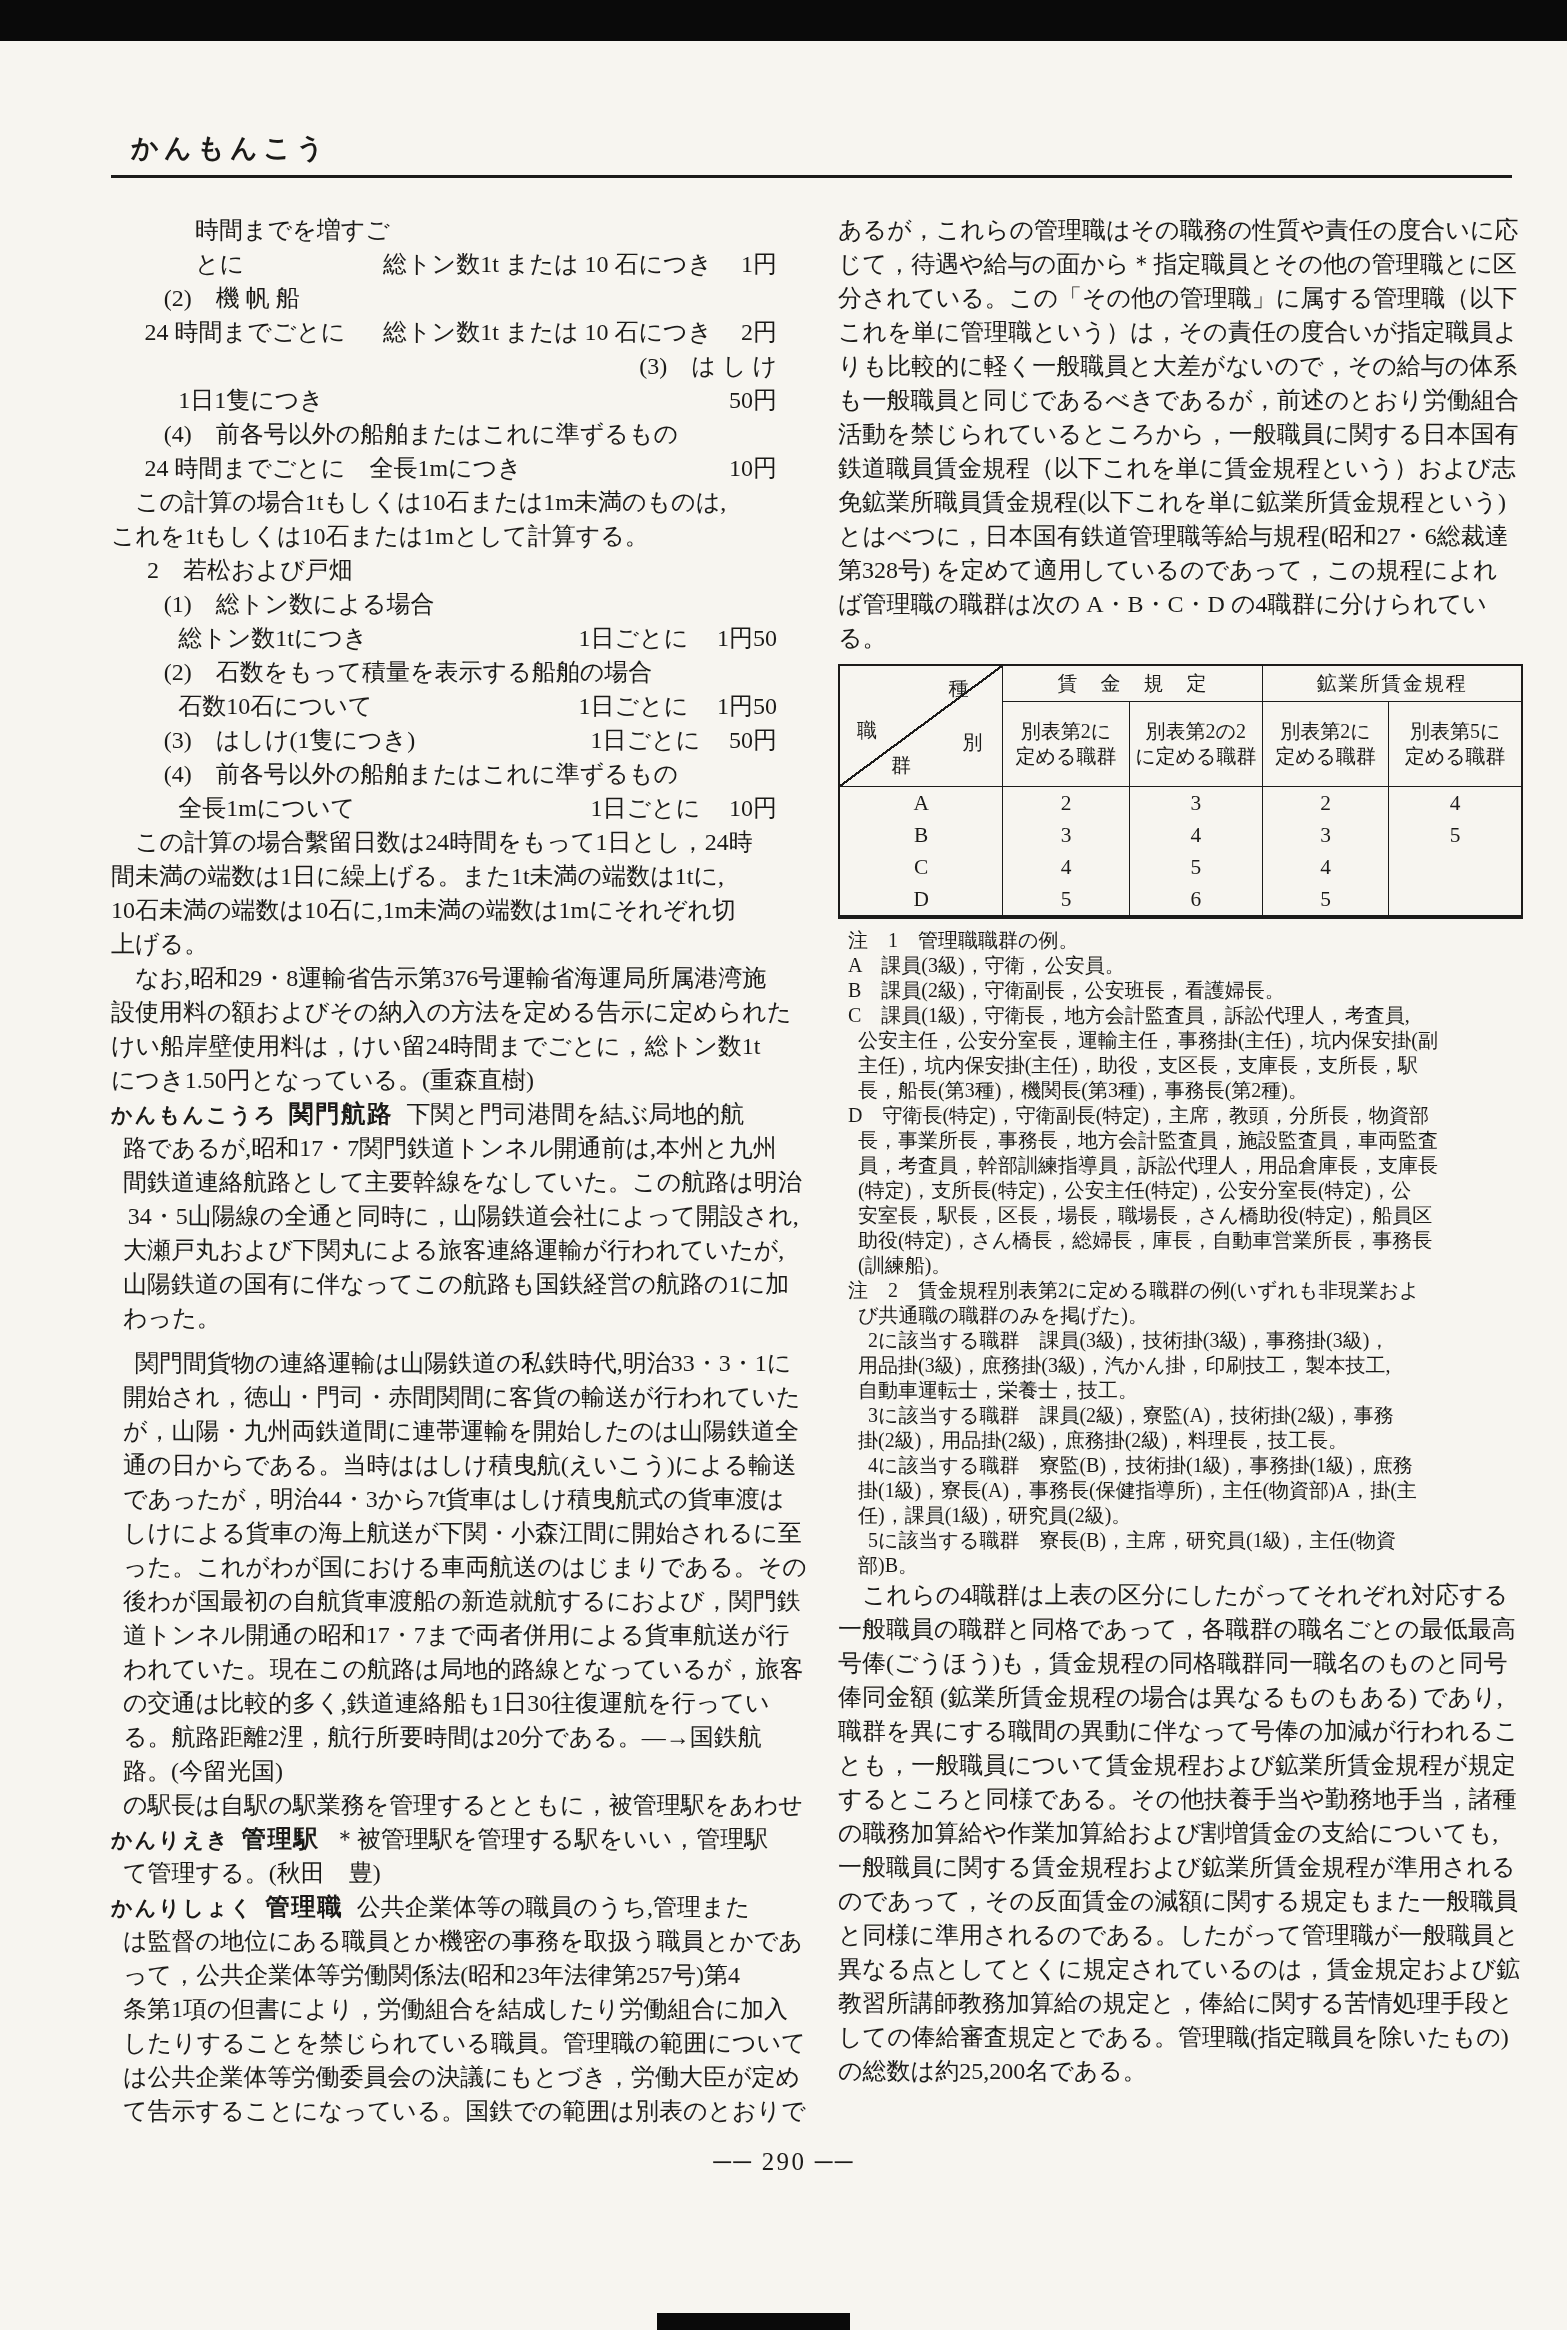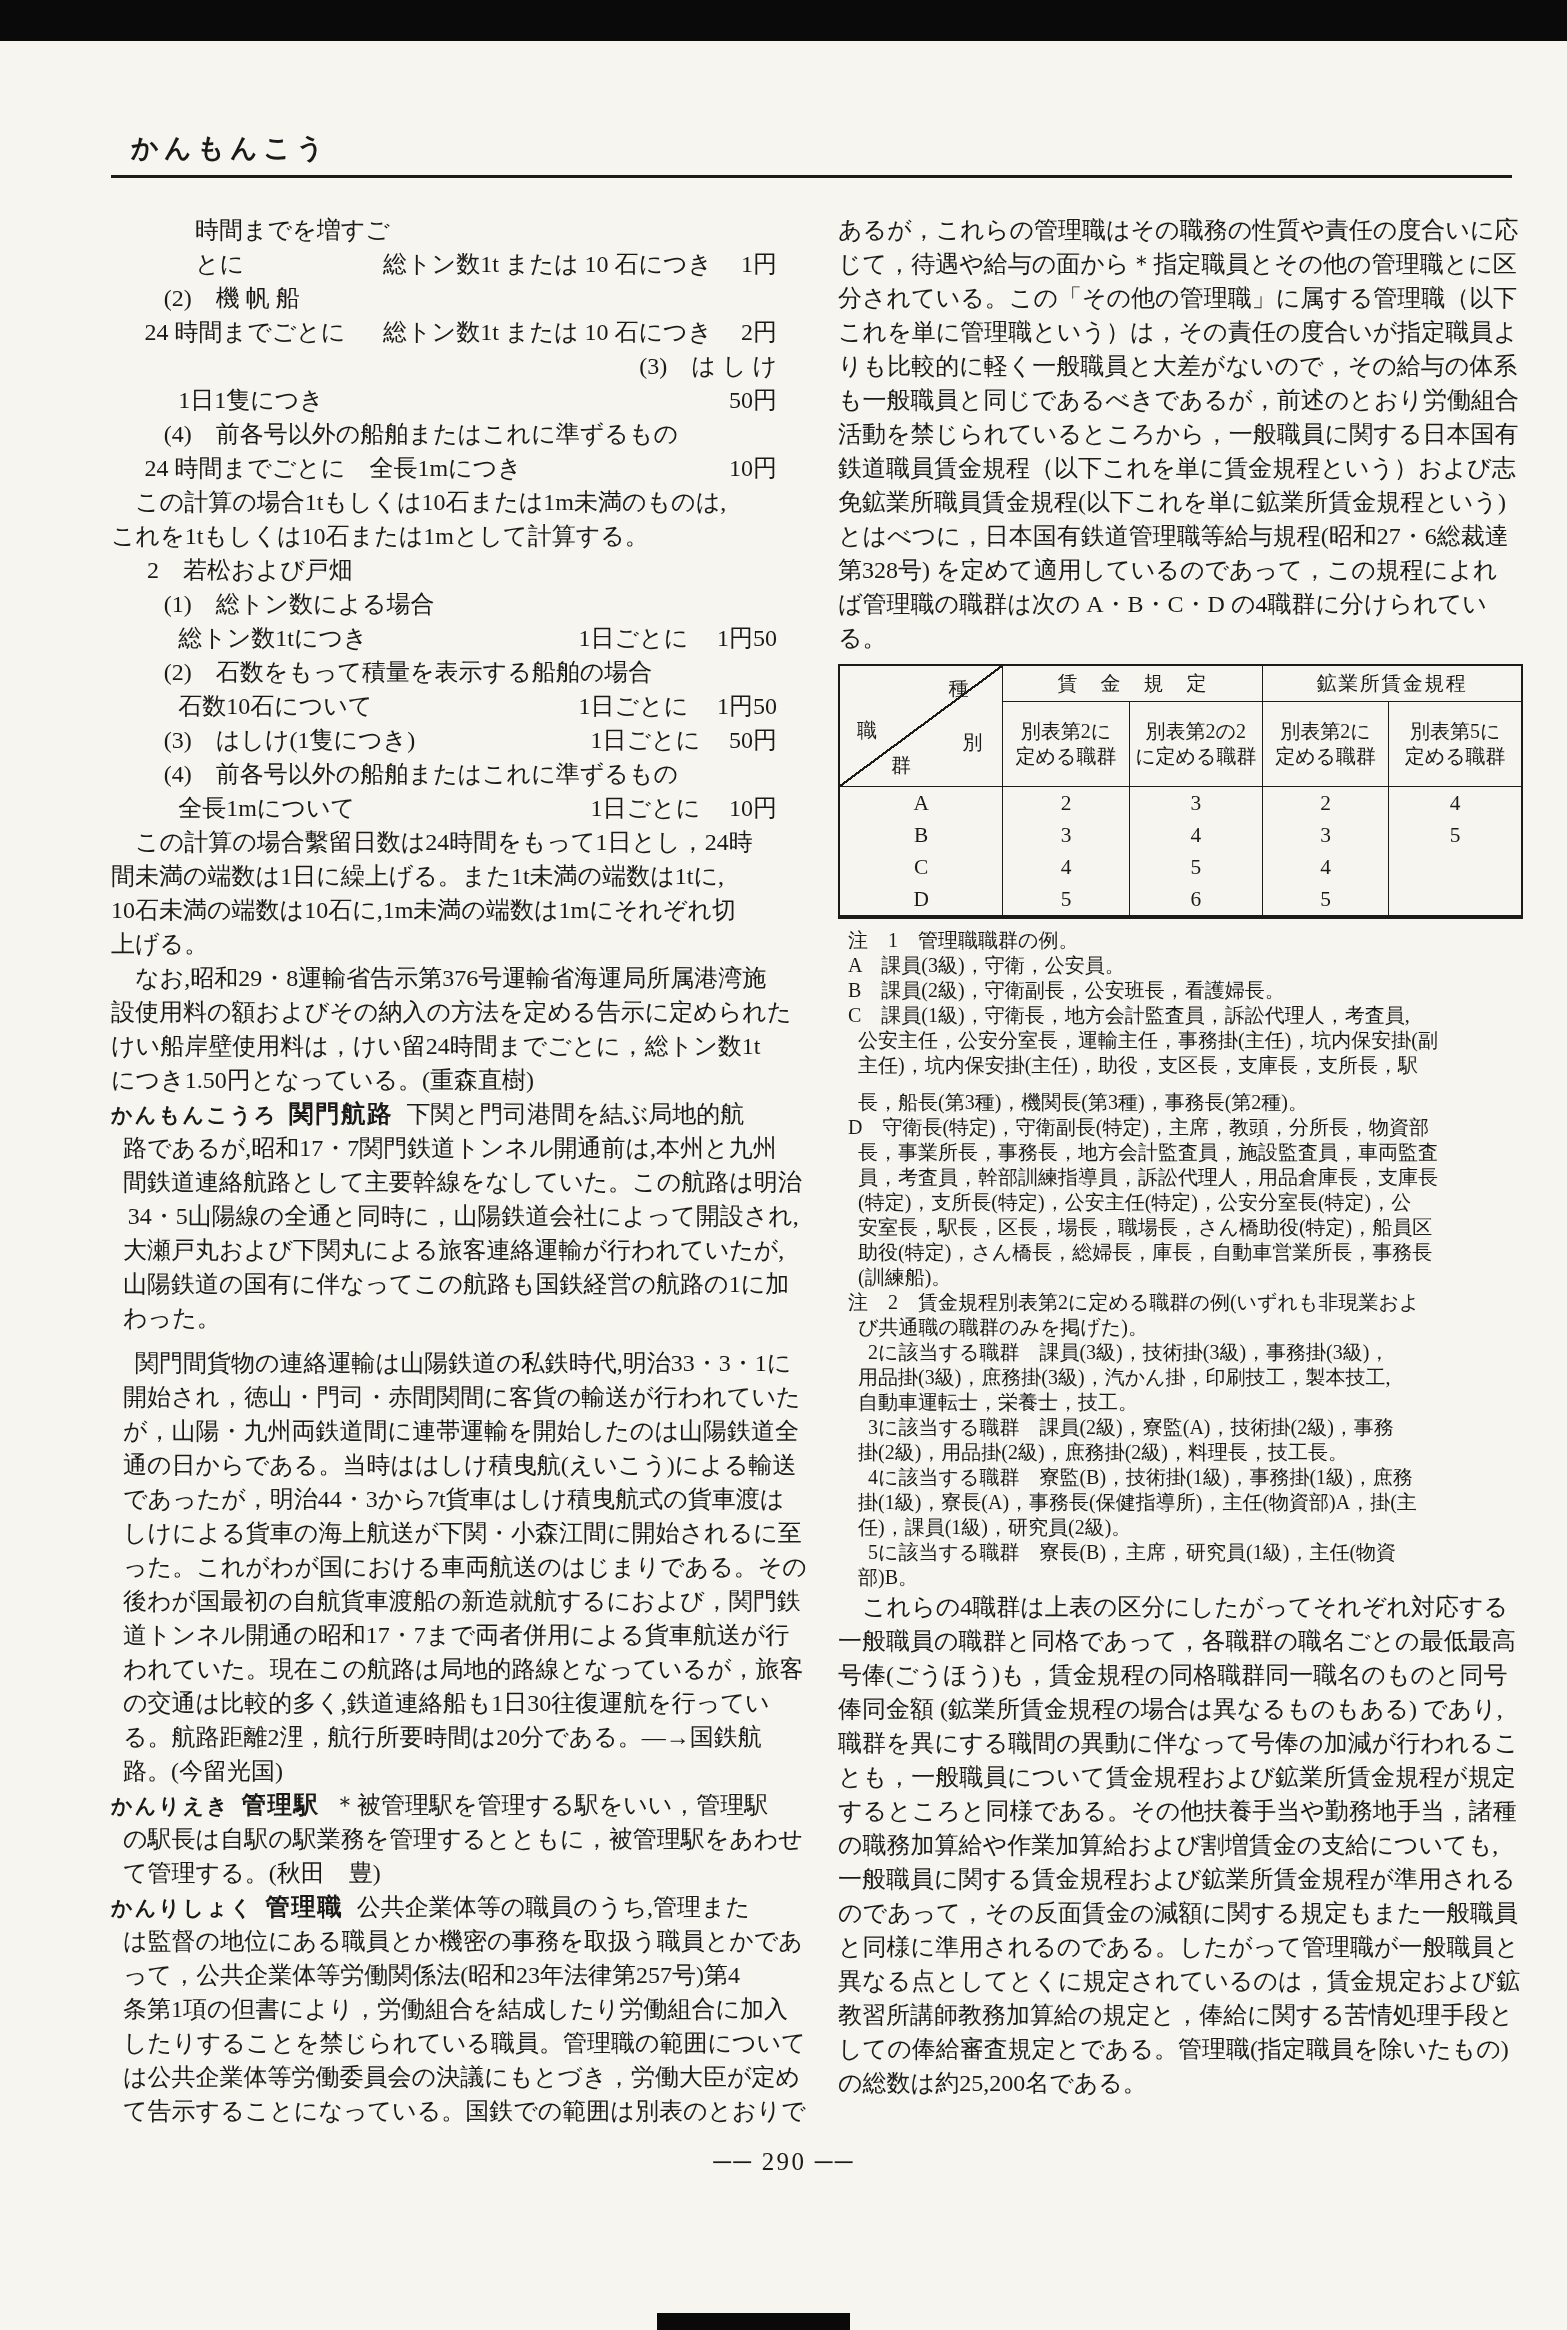--- a/index.html
+++ b/index.html
@@ -179,22 +179,22 @@
         <div class="line" style="padding-left: 0.5em;">通の日からである。当時ははしけ積曳航(えいこう)による輸送</div>
         <div class="line" style="padding-left: 0.5em;">であったが，明治44・3から7t貨車はしけ積曳航式の貨車渡は</div>
         <div class="line" style="padding-left: 0.5em;">しけによる貨車の海上航送が下関・小森江間に開始されるに至</div>
         <div class="line" style="padding-left: 0.5em;">った。これがわが国における車両航送のはじまりである。その</div>
         <div class="line" style="padding-left: 0.5em;">後わが国最初の自航貨車渡船の新造就航するにおよび，関門鉄</div>
         <div class="line" style="padding-left: 0.5em;">道トンネル開通の昭和17・7まで両者併用による貨車航送が行</div>
         <div class="line" style="padding-left: 0.5em;">われていた。現在この航路は局地的路線となっているが，旅客</div>
         <div class="line" style="padding-left: 0.5em;">の交通は比較的多く,鉄道連絡船も1日30往復運航を行ってい</div>
         <div class="line" style="padding-left: 0.5em;">る。航路距離2浬，航行所要時間は20分である。—→国鉄航</div>
         <div class="line" style="padding-left: 0.5em;">路。(今留光国)</div>
+        <div class="line" style="padding-left: 0.5em;">の駅長は自駅の駅業務を管理するとともに，被管理駅をあわせ</div>
         <div class="line entry-line"><span class="headword">かんりえき</span><span class="term">管理駅</span><span>＊被管理駅を管理する駅をいい，管理駅</span></div>
-        <div class="line" style="padding-left: 0.5em;">の駅長は自駅の駅業務を管理するとともに，被管理駅をあわせ</div>
         <div class="line" style="padding-left: 0.5em;">て管理する。(秋田　豊)</div>
         <div class="line entry-line"><span class="headword">かんりしょく</span><span class="term">管理職</span><span>公共企業体等の職員のうち,管理また</span></div>
         <div class="line" style="padding-left: 0.5em;">は監督の地位にある職員とか機密の事務を取扱う職員とかであ</div>
         <div class="line" style="padding-left: 0.5em;">って，公共企業体等労働関係法(昭和23年法律第257号)第4</div>
         <div class="line" style="padding-left: 0.5em;">条第1項の但書により，労働組合を結成したり労働組合に加入</div>
         <div class="line" style="padding-left: 0.5em;">したりすることを禁じられている職員。管理職の範囲について</div>
         <div class="line" style="padding-left: 0.5em;">は公共企業体等労働委員会の決議にもとづき，労働大臣が定め</div>
         <div class="line" style="padding-left: 0.5em;">て告示することになっている。国鉄での範囲は別表のとおりで</div>
       </div>
 
@@ -275,21 +275,21 @@
           </tbody>
       </table>
 
       <div id="right-notes" class="notes">
           <div class="line" style="padding-left: 0.5em;">注　1　管理職職群の例。</div>
           <div class="line" style="padding-left: 0.5em;">A　課員(3級)，守衛，公安員。</div>
           <div class="line" style="padding-left: 0.5em;">B　課員(2級)，守衛副長，公安班長，看護婦長。</div>
           <div class="line" style="padding-left: 0.5em;">C　課員(1級)，守衛長，地方会計監査員，訴訟代理人，考査員,</div>
           <div class="line" style="padding-left: 1em;">公安主任，公安分室長，運輸主任，事務掛(主任)，坑内保安掛(副</div>
           <div class="line" style="padding-left: 1em;">主任)，坑内保安掛(主任)，助役，支区長，支庫長，支所長，駅</div>
-          <div class="line" style="padding-left: 1em; margin-top: 12px;">長，船長(第3種)，機関長(第3種)，事務長(第2種)。</div>
+          <div class="line" style="padding-left: 1em;">長，船長(第3種)，機関長(第3種)，事務長(第2種)。</div>
           <div class="line" style="padding-left: 0.5em;">D　守衛長(特定)，守衛副長(特定)，主席，教頭，分所長，物資部</div>
           <div class="line" style="padding-left: 1em;">長，事業所長，事務長，地方会計監査員，施設監査員，車両監査</div>
           <div class="line" style="padding-left: 1em;">員，考査員，幹部訓練指導員，訴訟代理人，用品倉庫長，支庫長</div>
           <div class="line" style="padding-left: 1em;">(特定)，支所長(特定)，公安主任(特定)，公安分室長(特定)，公</div>
           <div class="line" style="padding-left: 1em;">安室長，駅長，区長，場長，職場長，さん橋助役(特定)，船員区</div>
           <div class="line" style="padding-left: 1em;">助役(特定)，さん橋長，総婦長，庫長，自動車営業所長，事務長</div>
           <div class="line" style="padding-left: 1em;">(訓練船)。</div>
           <div class="line" style="padding-left: 0.5em;">注　2　賃金規程別表第2に定める職群の例(いずれも非現業およ</div>
           <div class="line" style="padding-left: 1em;">び共通職の職群のみを掲げた)。</div>
           <div class="line" style="padding-left: 1.5em;">2に該当する職群　課員(3級)，技術掛(3級)，事務掛(3級)，</div>

